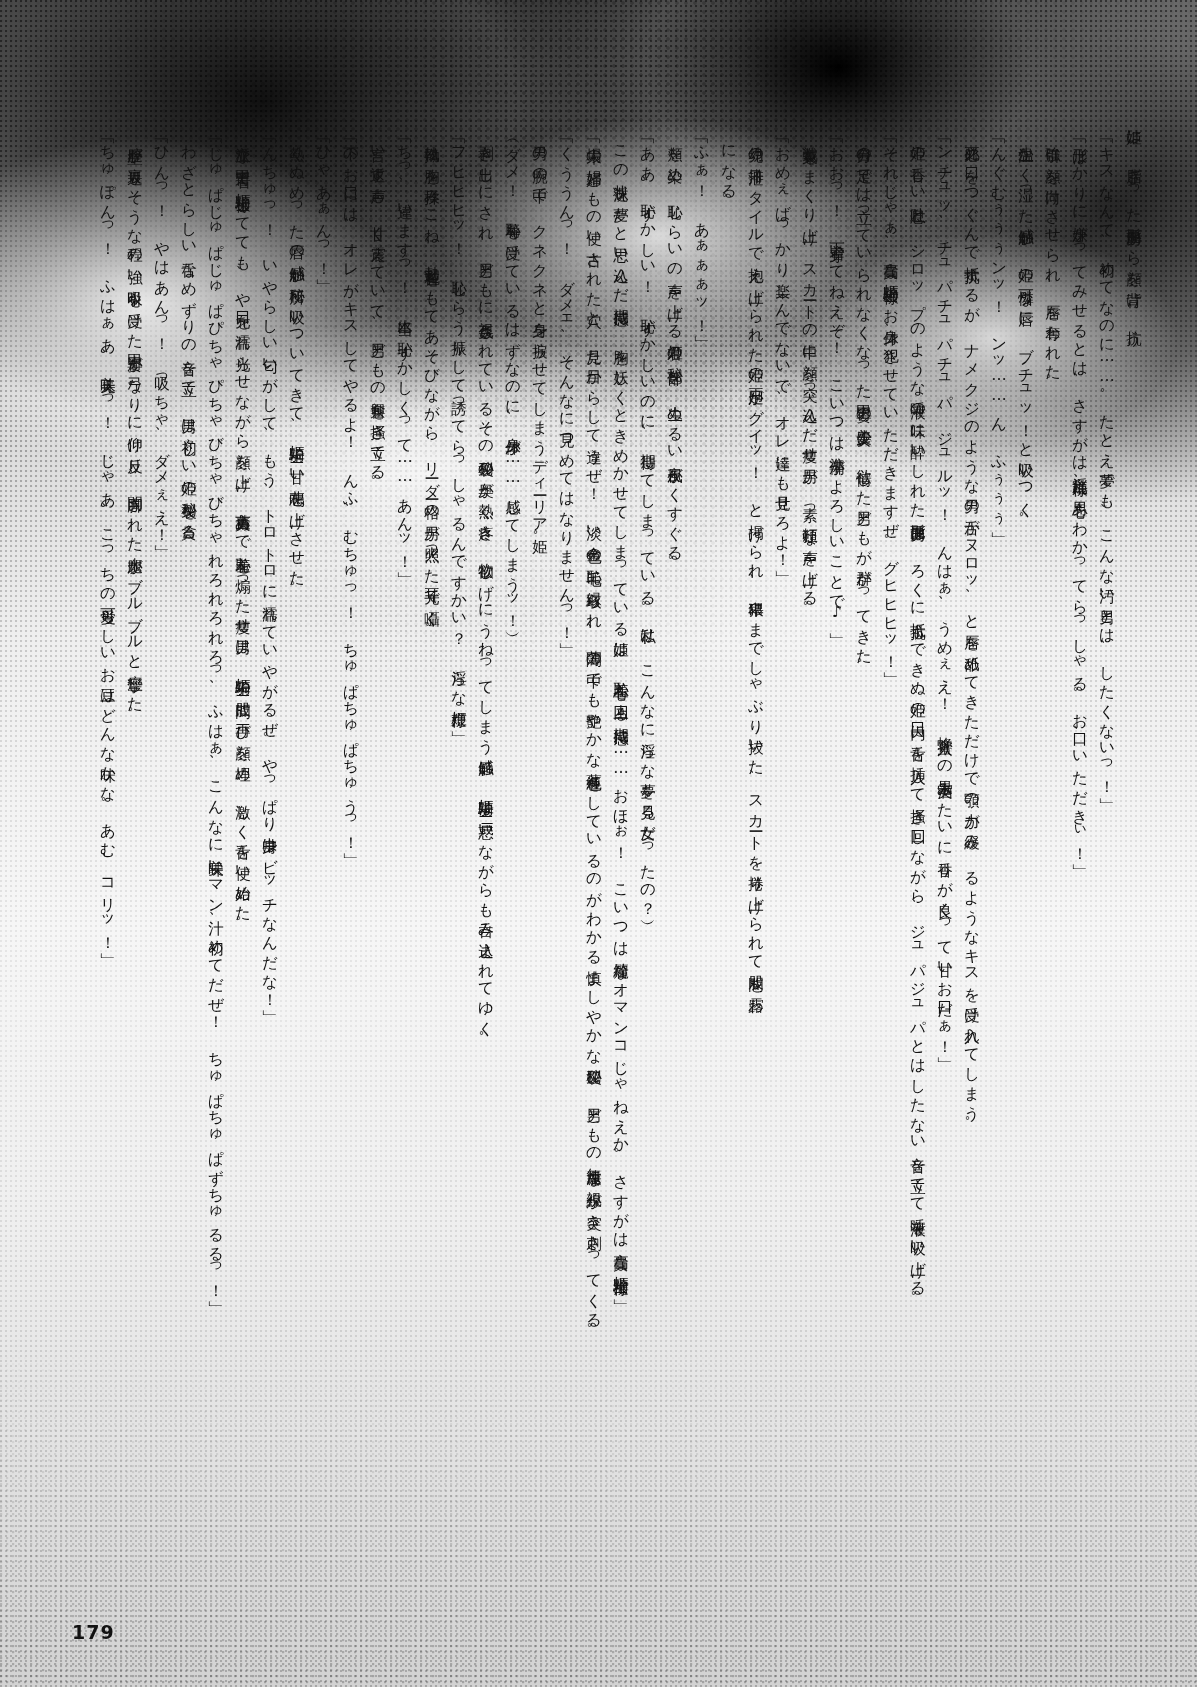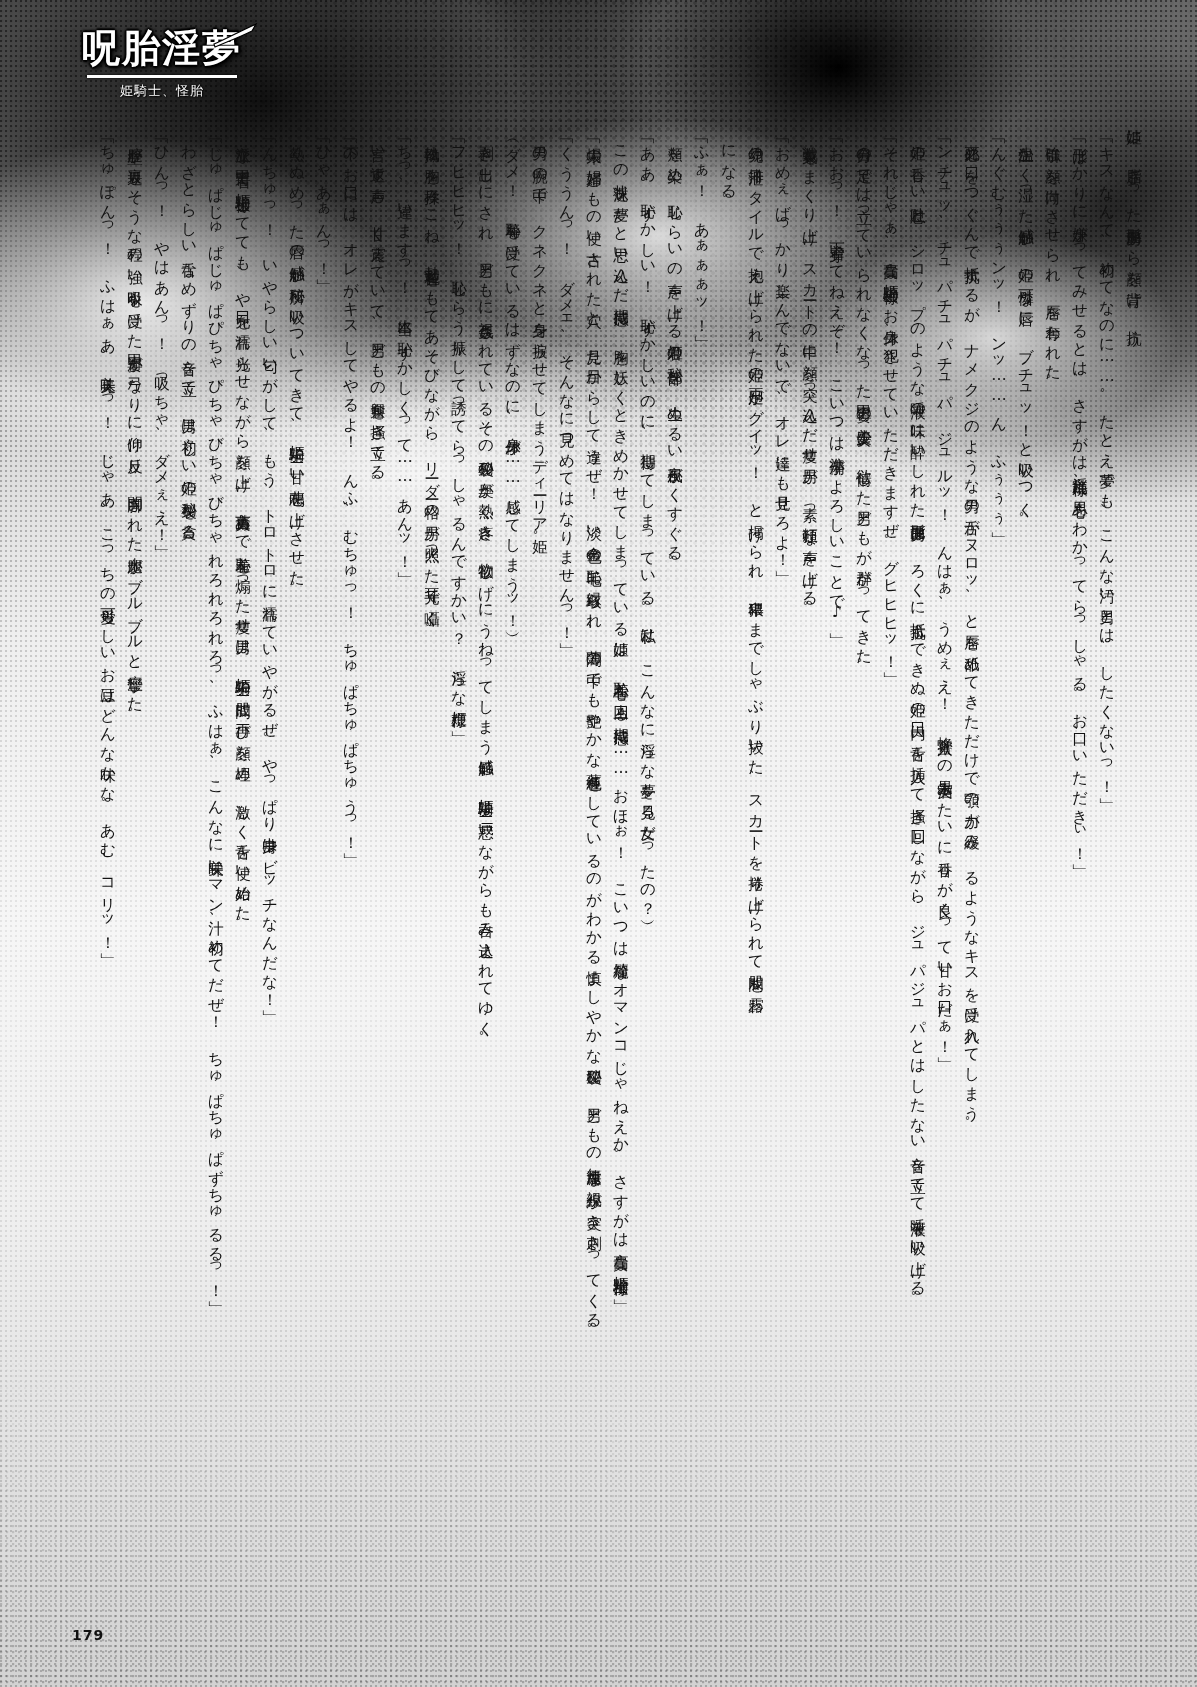--- a/index.html
+++ b/index.html
@@ -140,45 +140,37 @@
     overflow: visible;
   }
   .tcol.indent { padding-top: 16px; }
 
   
   .page-num {
     position: absolute;
     left: 72px;
     bottom: 44px;
     font-family: "DejaVu Sans", "Liberation Sans", sans-serif;
-    font-size: 14px;
+    font-size: 19px;
     font-weight: bold;
     color: #111;
     letter-spacing: 1px;
   }
 </style>
 </head>
 <body>
 
 <div class="page">
 
   <div class="bg-base"></div>
   <div class="bg-dots"></div>
   <div class="bg-dots2"></div>
   <div class="bg-smoke"></div>
   <div class="bg-bottom"></div>
 
-  <div class="logo">
-    <div class="logo-title">呪胎淫夢</div>
-    <div class="logo-rule"></div>
-    <div class="logo-sub">姫騎士、怪胎</div>
-    <svg class="logo-swoosh" viewBox="0 0 46 26">
-      <path d="M2 22 C 12 18, 26 10, 44 2 L 40 9 C 26 16, 12 21, 3 25 Z" fill="#fff" stroke="#000" stroke-width="1.2"></path>
-    </svg>
-  </div>
 
   <div class="body-text">
     <div class="tcol">姫は、脂ぎった髭面男から顔を背け、抗う。</div>
     <div class="tcol indent">「キスなんて、初めてなのに……。たとえ夢でも、こんな汚い男とは、したくないっ！」</div>
     <div class="tcol indent">「形ばかりに嫌がってみせるとは、さすがは淫乱姫様、男心をわかってらっしゃる。お口、いただきぃ！」</div>
     <div class="tcol indent">強引に顔を向けさせられ、唇を奪われた。</div>
     <div class="tcol indent">生温かく湿った感触が、姫の可憐な唇に、ブチュッ！と吸いつく。</div>
     <div class="tcol indent">「んぐむぅぅぅンッ！ ンッ……ん ふぅぅぅ」</div>
     <div class="tcol indent">必死に口をつぐんで抵抗するが、ナメクジのような男の舌がヌロッ、と唇を舐めてきただけで顎の力が緩み、るようなキスを受け入れてしまう。</div>
     <div class="tcol indent">「ンチュッ、チュパチュパチュパ、ジュルッ！ んはぁ、うめぇえ！ 蜂蜜入りの果実酒みたいに香りが良くって甘いお口だぁ！」</div>

